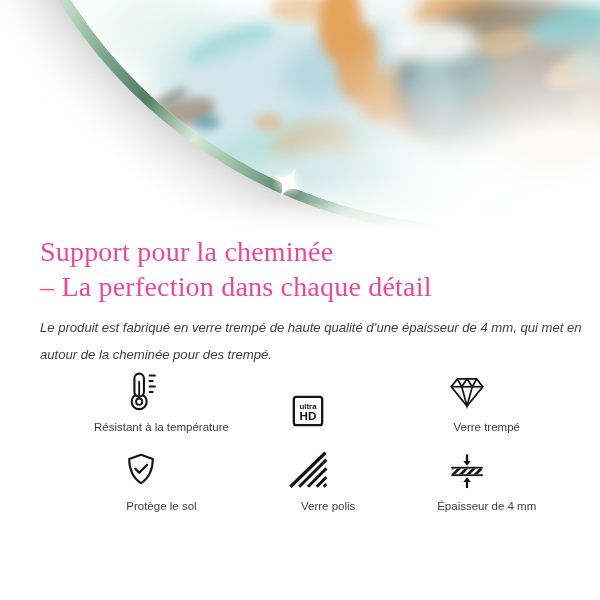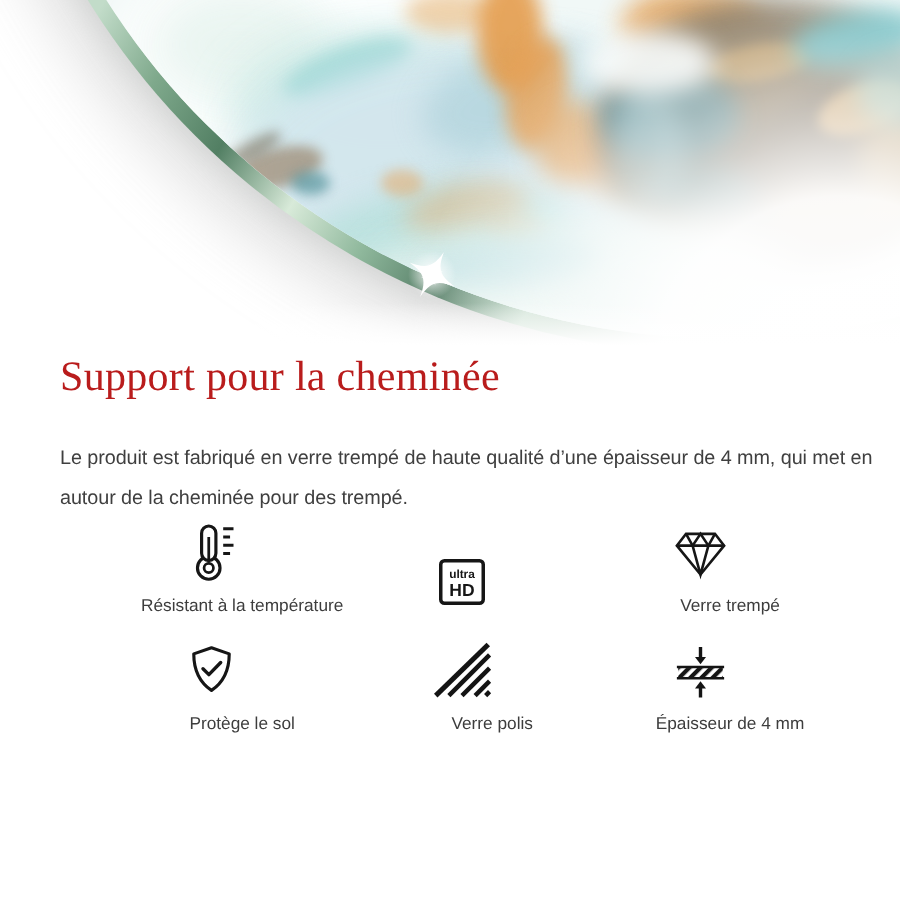--- a/index.html
+++ b/index.html
@@ -3,25 +3,25 @@
 <meta charset="utf-8">
 <style>
   html,body{margin:0;padding:0;background:#fff;}
   .page{
     position:relative;width:600px;height:600px;background:#ffffff;
     overflow:hidden;font-family:"Liberation Sans",sans-serif;color:#3c3c3c;
   }
   .hero{display:block;width:600px;height:230px;}
   .content{padding:0 40px;}
   .title{
-    font-family:"Liberation Serif",serif;font-weight:400;color:#b91c1c;
+    font-family:"Liberation Serif",serif;font-weight:400;color:#ec4899;
     font-size:28px;line-height:35px;margin:4px 0 0 0;letter-spacing:.2px;
   }
   .title span{display:block;white-space:nowrap;}
-  .desc{margin-top:23px;}
+  .desc{margin-top:11px;font-style:italic;}
   .desc .line{
     font-size:13.2px;line-height:26.5px;color:#3f3f3f;white-space:nowrap;
     letter-spacing:-0.05px;
   }
   .features{
     display:grid;grid-template-columns:1fr 1fr 1fr;
     padding:0 14px;margin-top:2px;row-gap:16px;
   }
   .feature{
     display:flex;flex-direction:column;align-items:center;justify-content:flex-end;
@@ -159,20 +159,21 @@
         <path d="M0,-17 C1.5,-5 5,-1.5 17,0 C5,1.5 1.5,5 0,17 C-1.5,5 -5,1.5 -17,0 C-5,-1.5 -1.5,-5 0,-17 Z" fill="#ffffff"></path>
         <path transform="rotate(45) scale(0.45)" d="M0,-17 C1.5,-5 5,-1.5 17,0 C5,1.5 1.5,5 0,17 C-1.5,5 -5,1.5 -17,0 C-5,-1.5 -1.5,-5 0,-17 Z" fill="#ffffff" opacity="0.85"></path>
       </g>
       <circle r="2.2" fill="#ffffff"></circle>
     </g>
   </svg>
 
   <div class="content">
     <h1 class="title">
       <span>Support pour la cheminée</span>
+      <span>– La perfection dans chaque détail</span>
     </h1>
 
     <div class="desc">
       <div class="line">Le produit est fabriqué en verre trempé de haute qualité d’une épaisseur de 4 mm, qui met en</div>
       <div class="line">autour de la cheminée pour des trempé.</div>
     </div>
 
     <div class="features">
 
       <div class="feature">

